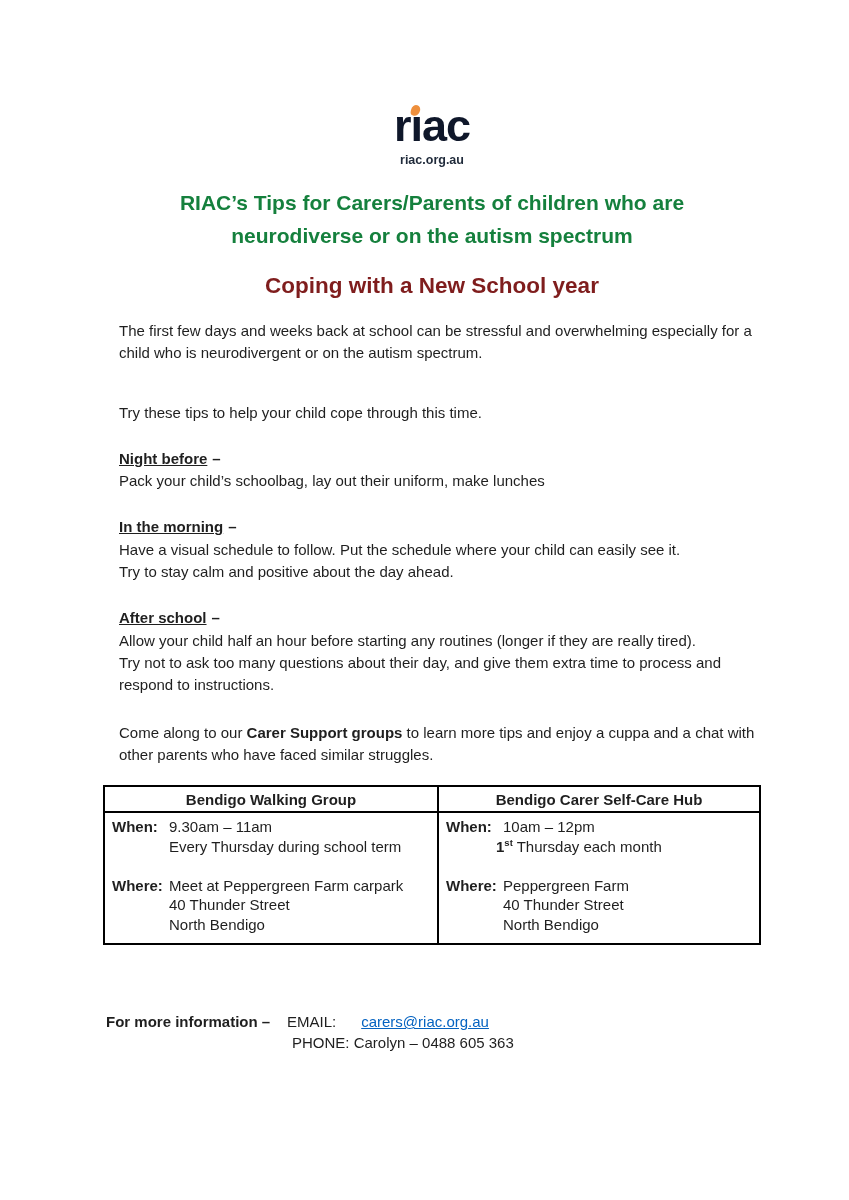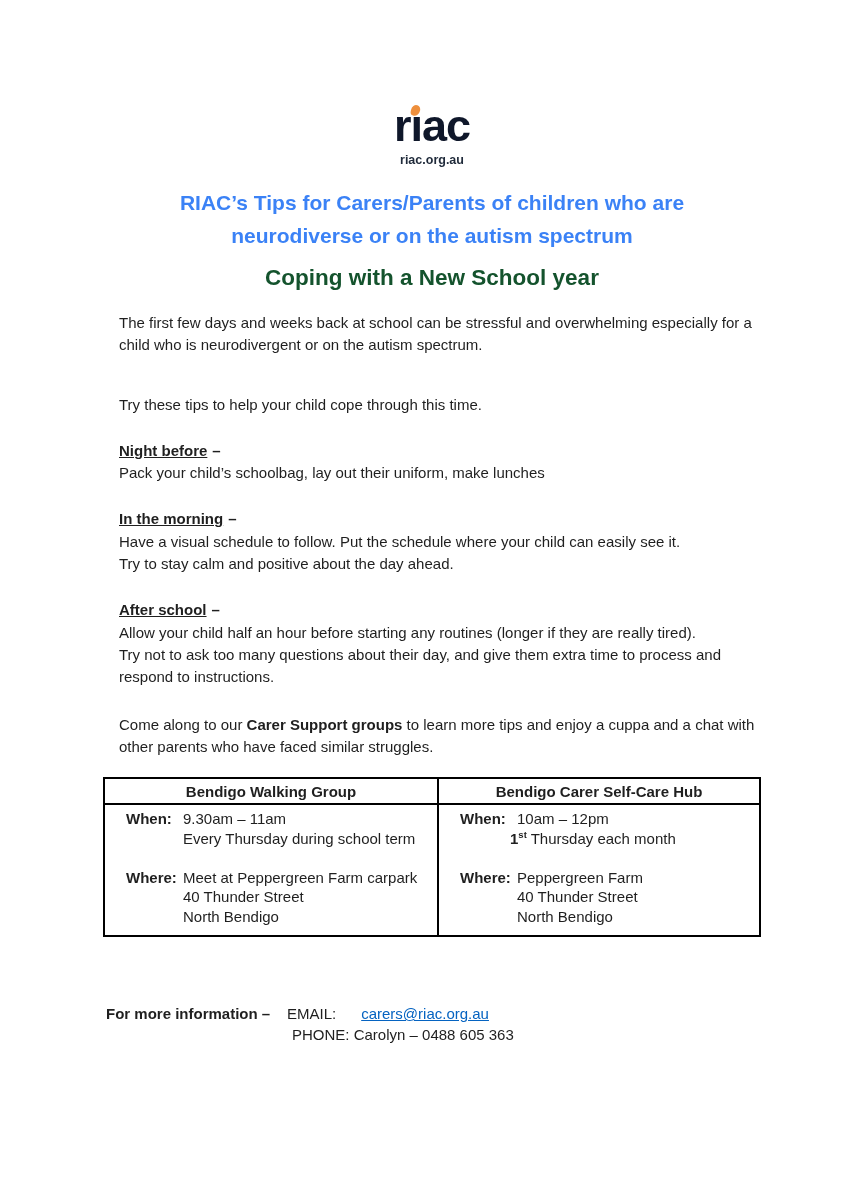--- a/index.html
+++ b/index.html
@@ -49,29 +49,29 @@
     margin-top: 5px;
     font-size: 12.5px;
     font-weight: bold;
     color: #1f2a3a;
   }
 
   
   .doc-title {
     margin-top: 19px;
     text-align: center;
-    color: #3b82f6;
+    color: #15803d;
     font-weight: bold;
     font-size: 21px;
     line-height: 33px;
   }
   .doc-subtitle {
-    margin-top: 12px;
+    margin-top: 20px;
     text-align: center;
-    color: #14532d;
+    color: #7f1d1d;
     font-weight: bold;
     font-size: 22.5px;
     line-height: 27px;
   }
 
   
   .body-text { font-size: 15px; line-height: 22.3px; }
   .para { width: 642px; margin-left: 16px; }
   .p-intro1 { margin-top: 21px; }
   .p-intro2 { margin-top: 37px; }
@@ -91,21 +91,21 @@
   }
   .gt-col { width: 332px; }
   .gt-col.right { width: 322px; border-left: 2px solid #000; flex: 1; }
   .gt-header {
     border-bottom: 2px solid #000;
     text-align: center;
     font-weight: bold;
     padding: 4px 2px 2px 2px;
     line-height: 18px;
   }
-  .gt-body { padding: 4px 6px 9px 21px; line-height: 19.5px; }
+  .gt-body { padding: 4px 6px 9px 7px; line-height: 19.5px; }
   .cell-line { white-space: nowrap; }
   .lbl { display: inline-block; width: 57px; font-weight: bold; }
   .indent { padding-left: 57px; }
   .indent-sm { padding-left: 50px; }
   .blank-line { height: 19.5px; }
   sup.ord { font-size: 9.5px; vertical-align: super; line-height: 0; }
 
   
   .footer-row {
     margin-top: 66px;

